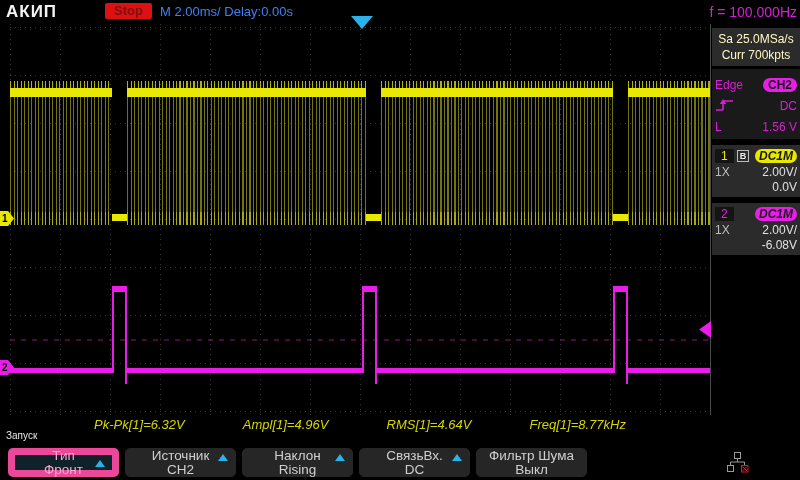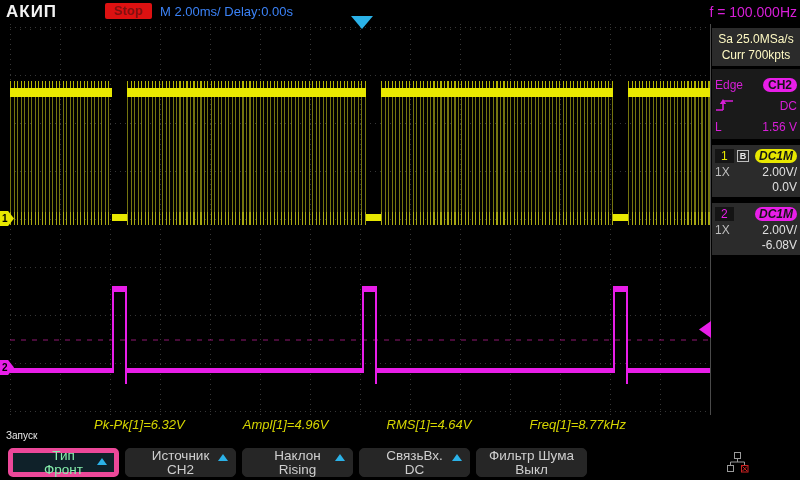--- a/index.html
+++ b/index.html
@@ -54,21 +54,21 @@
   #measure-bar{position:absolute;left:10px;top:416px;width:700px;height:17px;display:flex;
                justify-content:space-around;align-items:center;padding:0 55px;box-sizing:border-box;}
   .measure-item{color:#d6d600;font-size:13px;white-space:nowrap;font-style:italic;}
 
   
   #menu-title{position:absolute;left:6px;top:430px;font-size:10px;color:#e8e8e8;}
   #menu-bar{position:absolute;left:8px;top:448px;width:702px;height:31px;display:flex;gap:6px;}
   .menu-btn{position:relative;width:111px;height:29px;background:#262626;border:1px solid #262626;
             border-radius:5px;color:#cfcfcf;font-size:13.5px;display:flex;flex-direction:column;
             justify-content:center;align-items:center;line-height:14px;box-sizing:border-box;}
-  .menu-btn.selected{background:#0f2129;border:5px solid #ec4899;color:#86efac;}
+  .menu-btn.selected{background:#0f2129;border:7px solid #ec4899;color:#f9a8d4;}
   .btn-arrow{position:absolute;top:5px;right:7px;width:0;height:0;
              border-left:5px solid transparent;border-right:5px solid transparent;
              border-bottom:7px solid #2bb2e8;}
   #lan-icon{position:absolute;left:726px;top:452px;}
 </style>
 </head>
 <body>
 
 <div id="screen">
 

